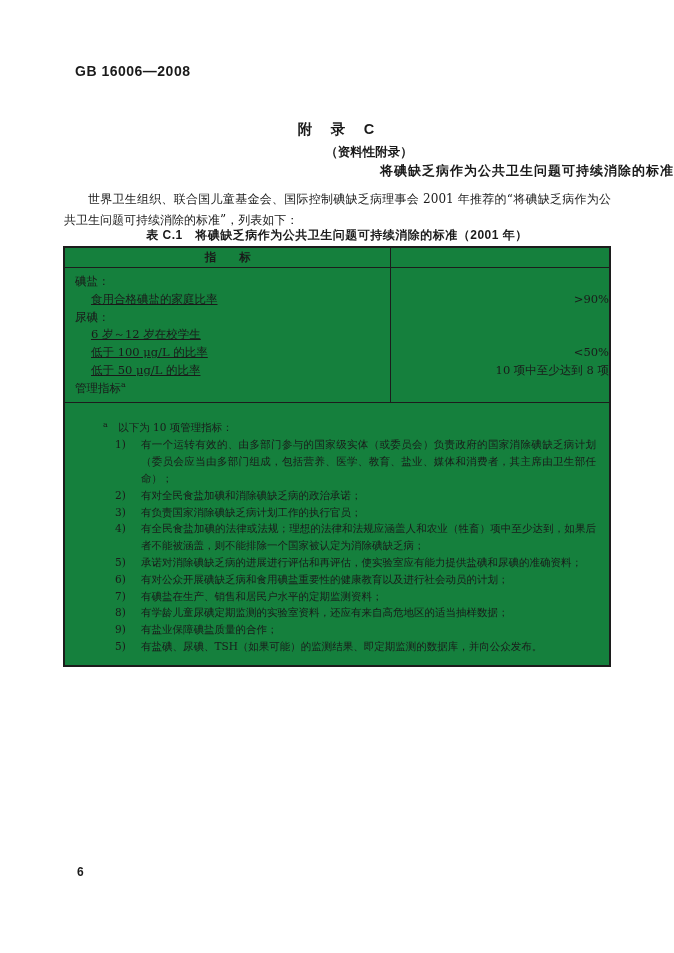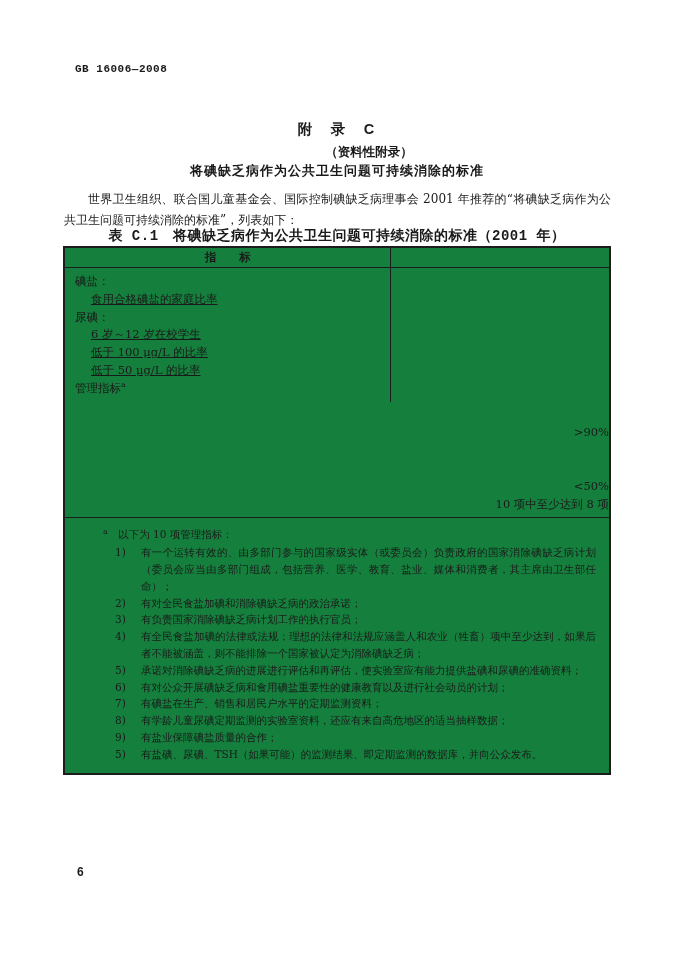--- a/index.html
+++ b/index.html
@@ -7,61 +7,61 @@
     width:674px;height:953px;
     background:#ffffff;
     position:relative;
     font-family:"DejaVu Serif", serif;
     color:#1a1a1a;
     -webkit-font-smoothing:antialiased;
   }
   .abs{position:absolute;}
   .doc-code{
     left:75px;top:63px;
-    font-family:Liberation Mono, monospace;
-    font-weight:bold;font-size:11px;letter-spacing:0.5px;
+    font-family:Liberation Sans, sans-serif;
+    font-weight:bold;font-size:14px;letter-spacing:0.5px;
   }
   .center-line{left:0;width:100%;text-align:center;font-family:"Liberation Sans", sans-serif;font-weight:bold;}
   .h-appendix{top:120px;font-size:14.5px;letter-spacing:2px;}
   .h-sub{top:144px;font-size:12.5px;margin-left:32px;}
-  .h-title{top:162px;font-size:13px;letter-spacing:1px;}
+  .h-title{top:162px;font-size:13px;letter-spacing:1px;text-align:right;}
   .para{
     left:64px;top:189px;width:547px;
     font-size:12px;line-height:21px;
     text-indent:2em;text-align:justify;
   }
   .caption{
-    top:227px;font-size:14px;letter-spacing:0.5px;font-family:Liberation Mono, monospace;
+    top:227px;font-size:12px;letter-spacing:0.5px;
   }
   .std-table{
     left:63px;top:246px;width:548px;
     border:2px solid #1c1c1c;
     box-sizing:border-box;
     background:#15803d;
   }
   .thead{display:flex;height:19px;border-bottom:1px solid #1c1c1c;
     font-family:"Liberation Sans", sans-serif;font-weight:bold;font-size:11.5px;}
   .th{line-height:19px;text-align:center;}
   .th1{width:60%;border-right:1px solid #1c1c1c;box-sizing:border-box;}
   .th2{flex:1;}
-  .tbody{display:flex;flex-direction:column;}
+  .tbody{display:flex;}
   .tcol{padding-top:5px;padding-bottom:4px;box-sizing:border-box;}
   .tcol-ind{width:60%;border-right:1px solid #1c1c1c;}
   .tcol-std{flex:1;}
   .trow{height:17.8px;line-height:17.8px;font-size:11.5px;padding-left:10px;white-space:nowrap;}
   .trow.indent{padding-left:26px;text-decoration:underline;}
   .trow.std{padding-left:0;text-align:right;}
   sup{font-size:8px;vertical-align:super;line-height:0;}
   .fn{
     border-top:1px solid #1c1c1c;
     padding:8px 13px 10px 38px;
     font-size:10.5px;line-height:16.8px;
     text-align:justify;
   }
-  .fn-intro{margin-bottom:1px;}
+  .fn-intro{margin-bottom:1px;margin-top:8px;}
   .fn-items{margin-left:12px;}
   .fn-item{display:flex;}
   .fn-num{flex:none;width:26px;}
   .fn-text{flex:1;}
   .pageno{left:77px;top:865px;font-size:12px;font-weight:bold;font-family:"Liberation Sans", sans-serif;}
 </style>
 </head>
 <body>
 
 <div class="abs doc-code">GB 16006—2008</div>

